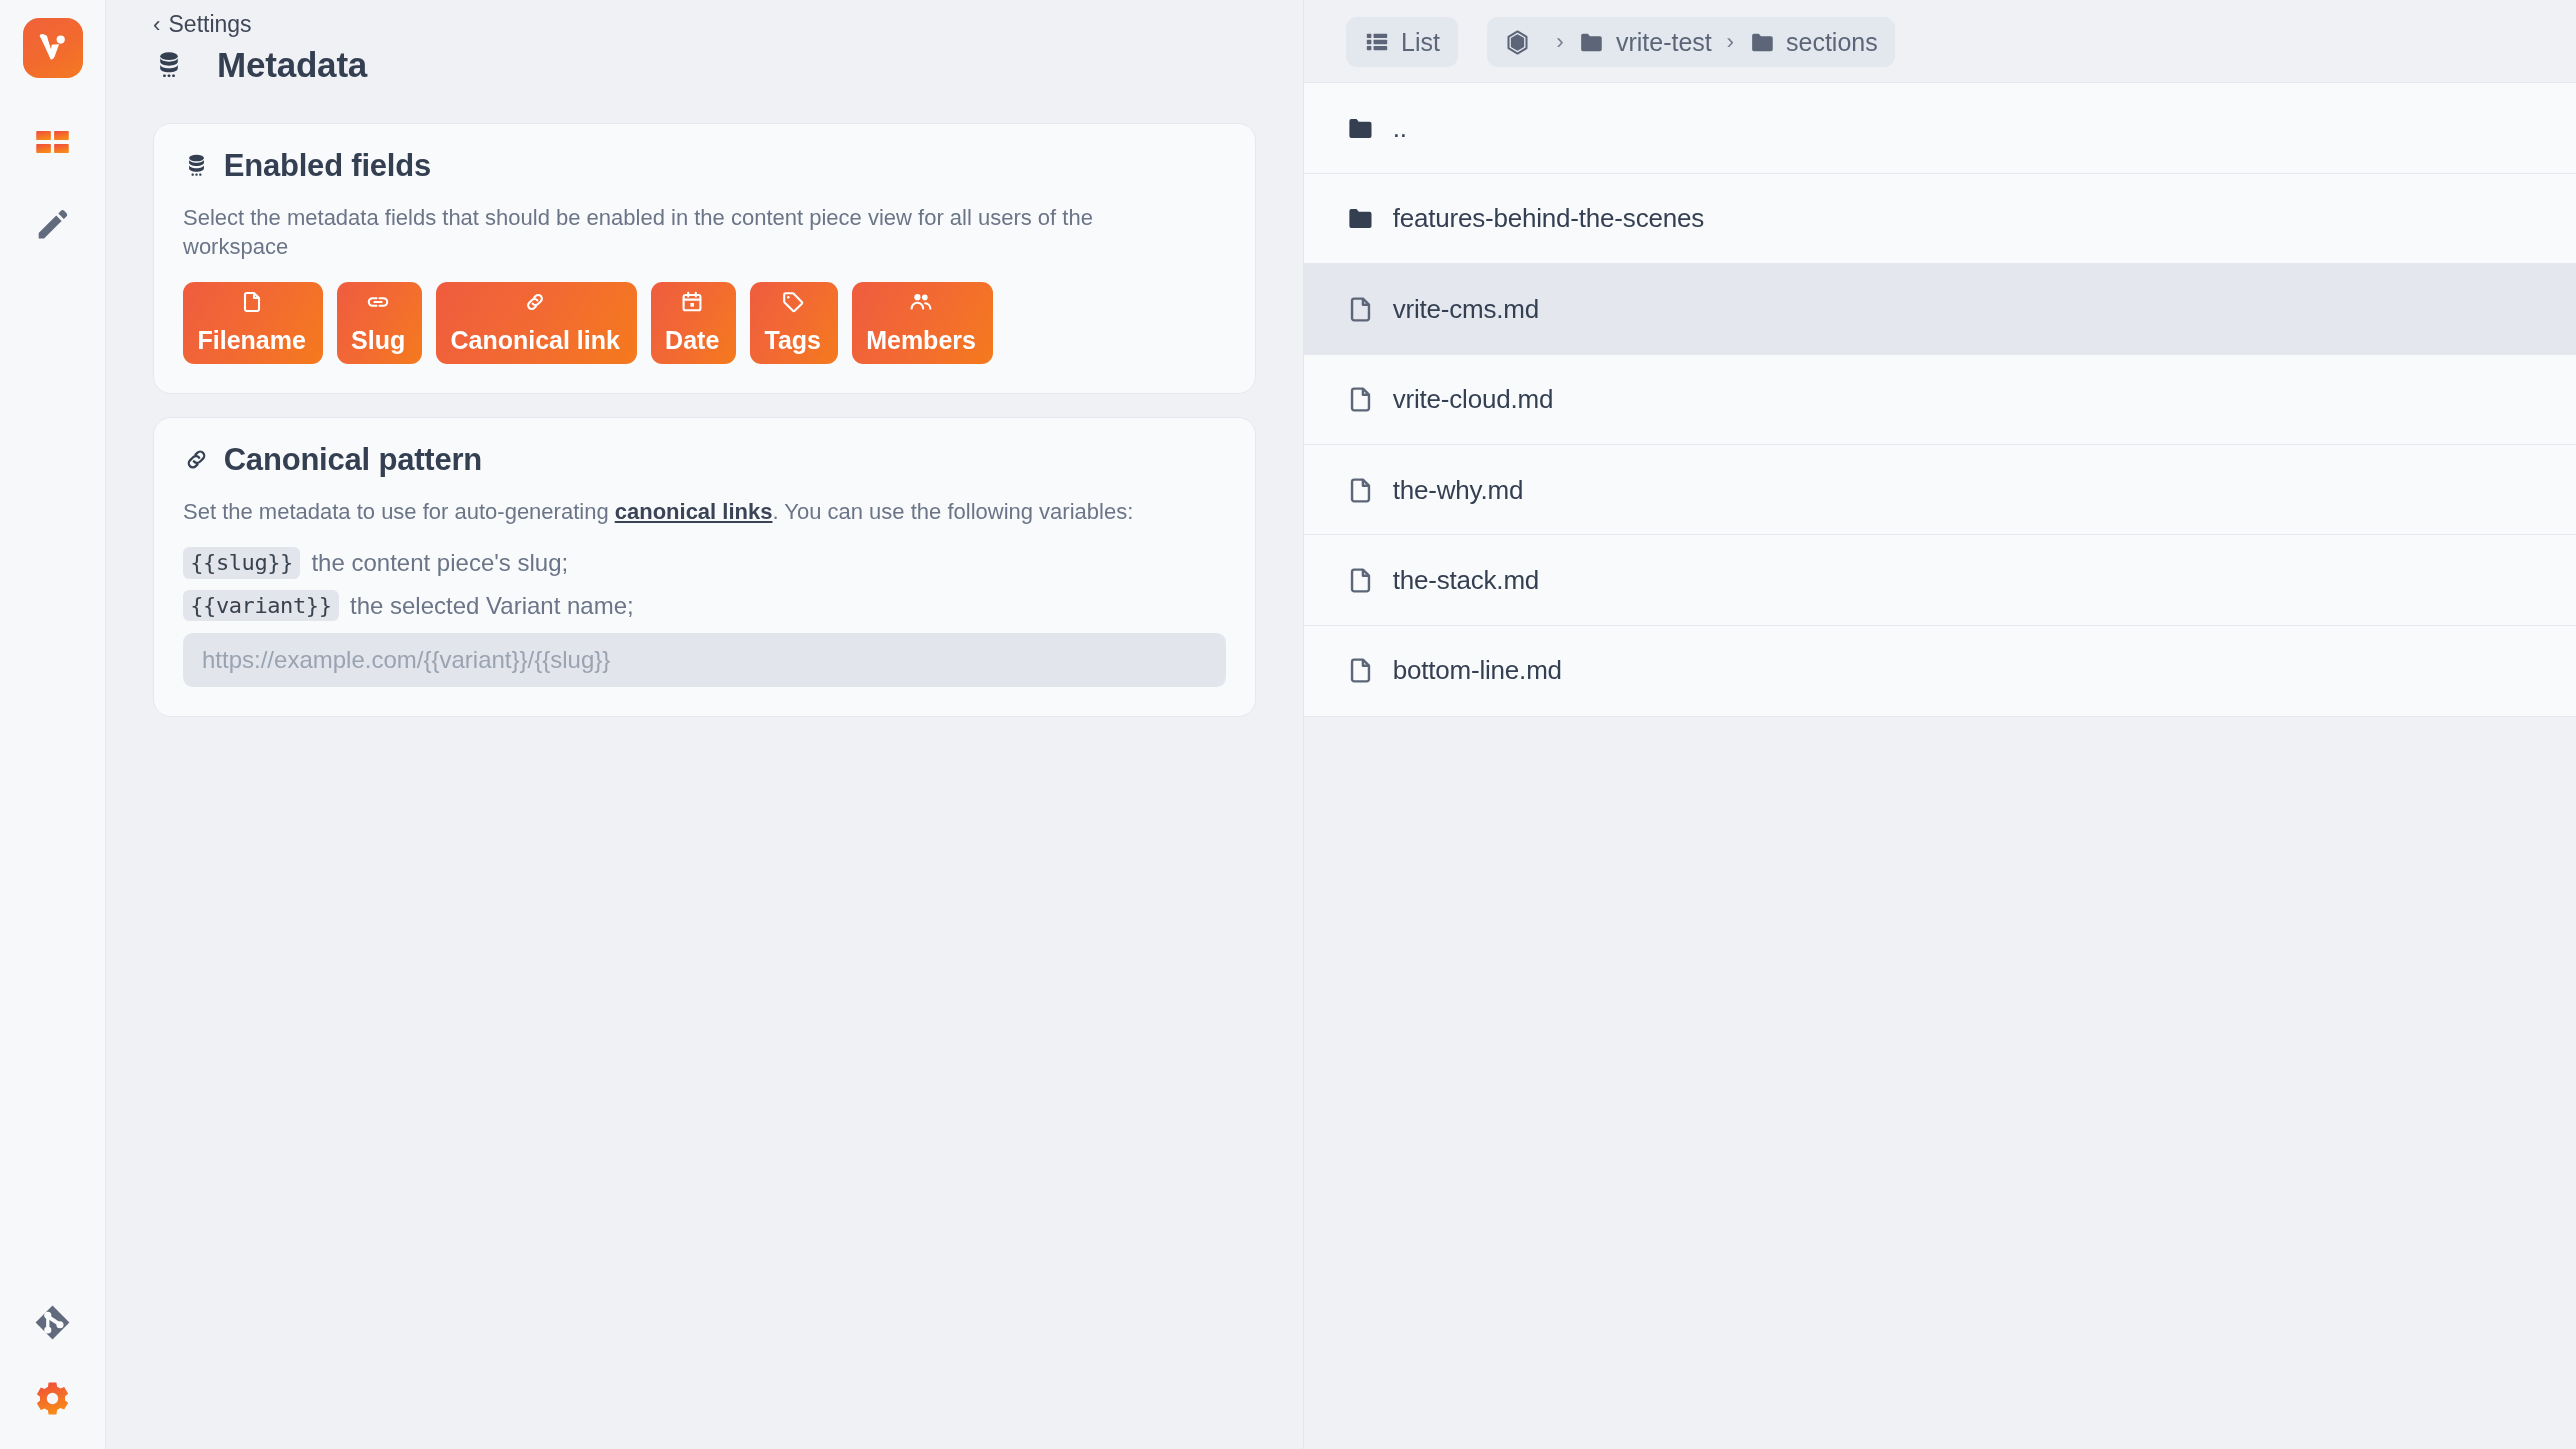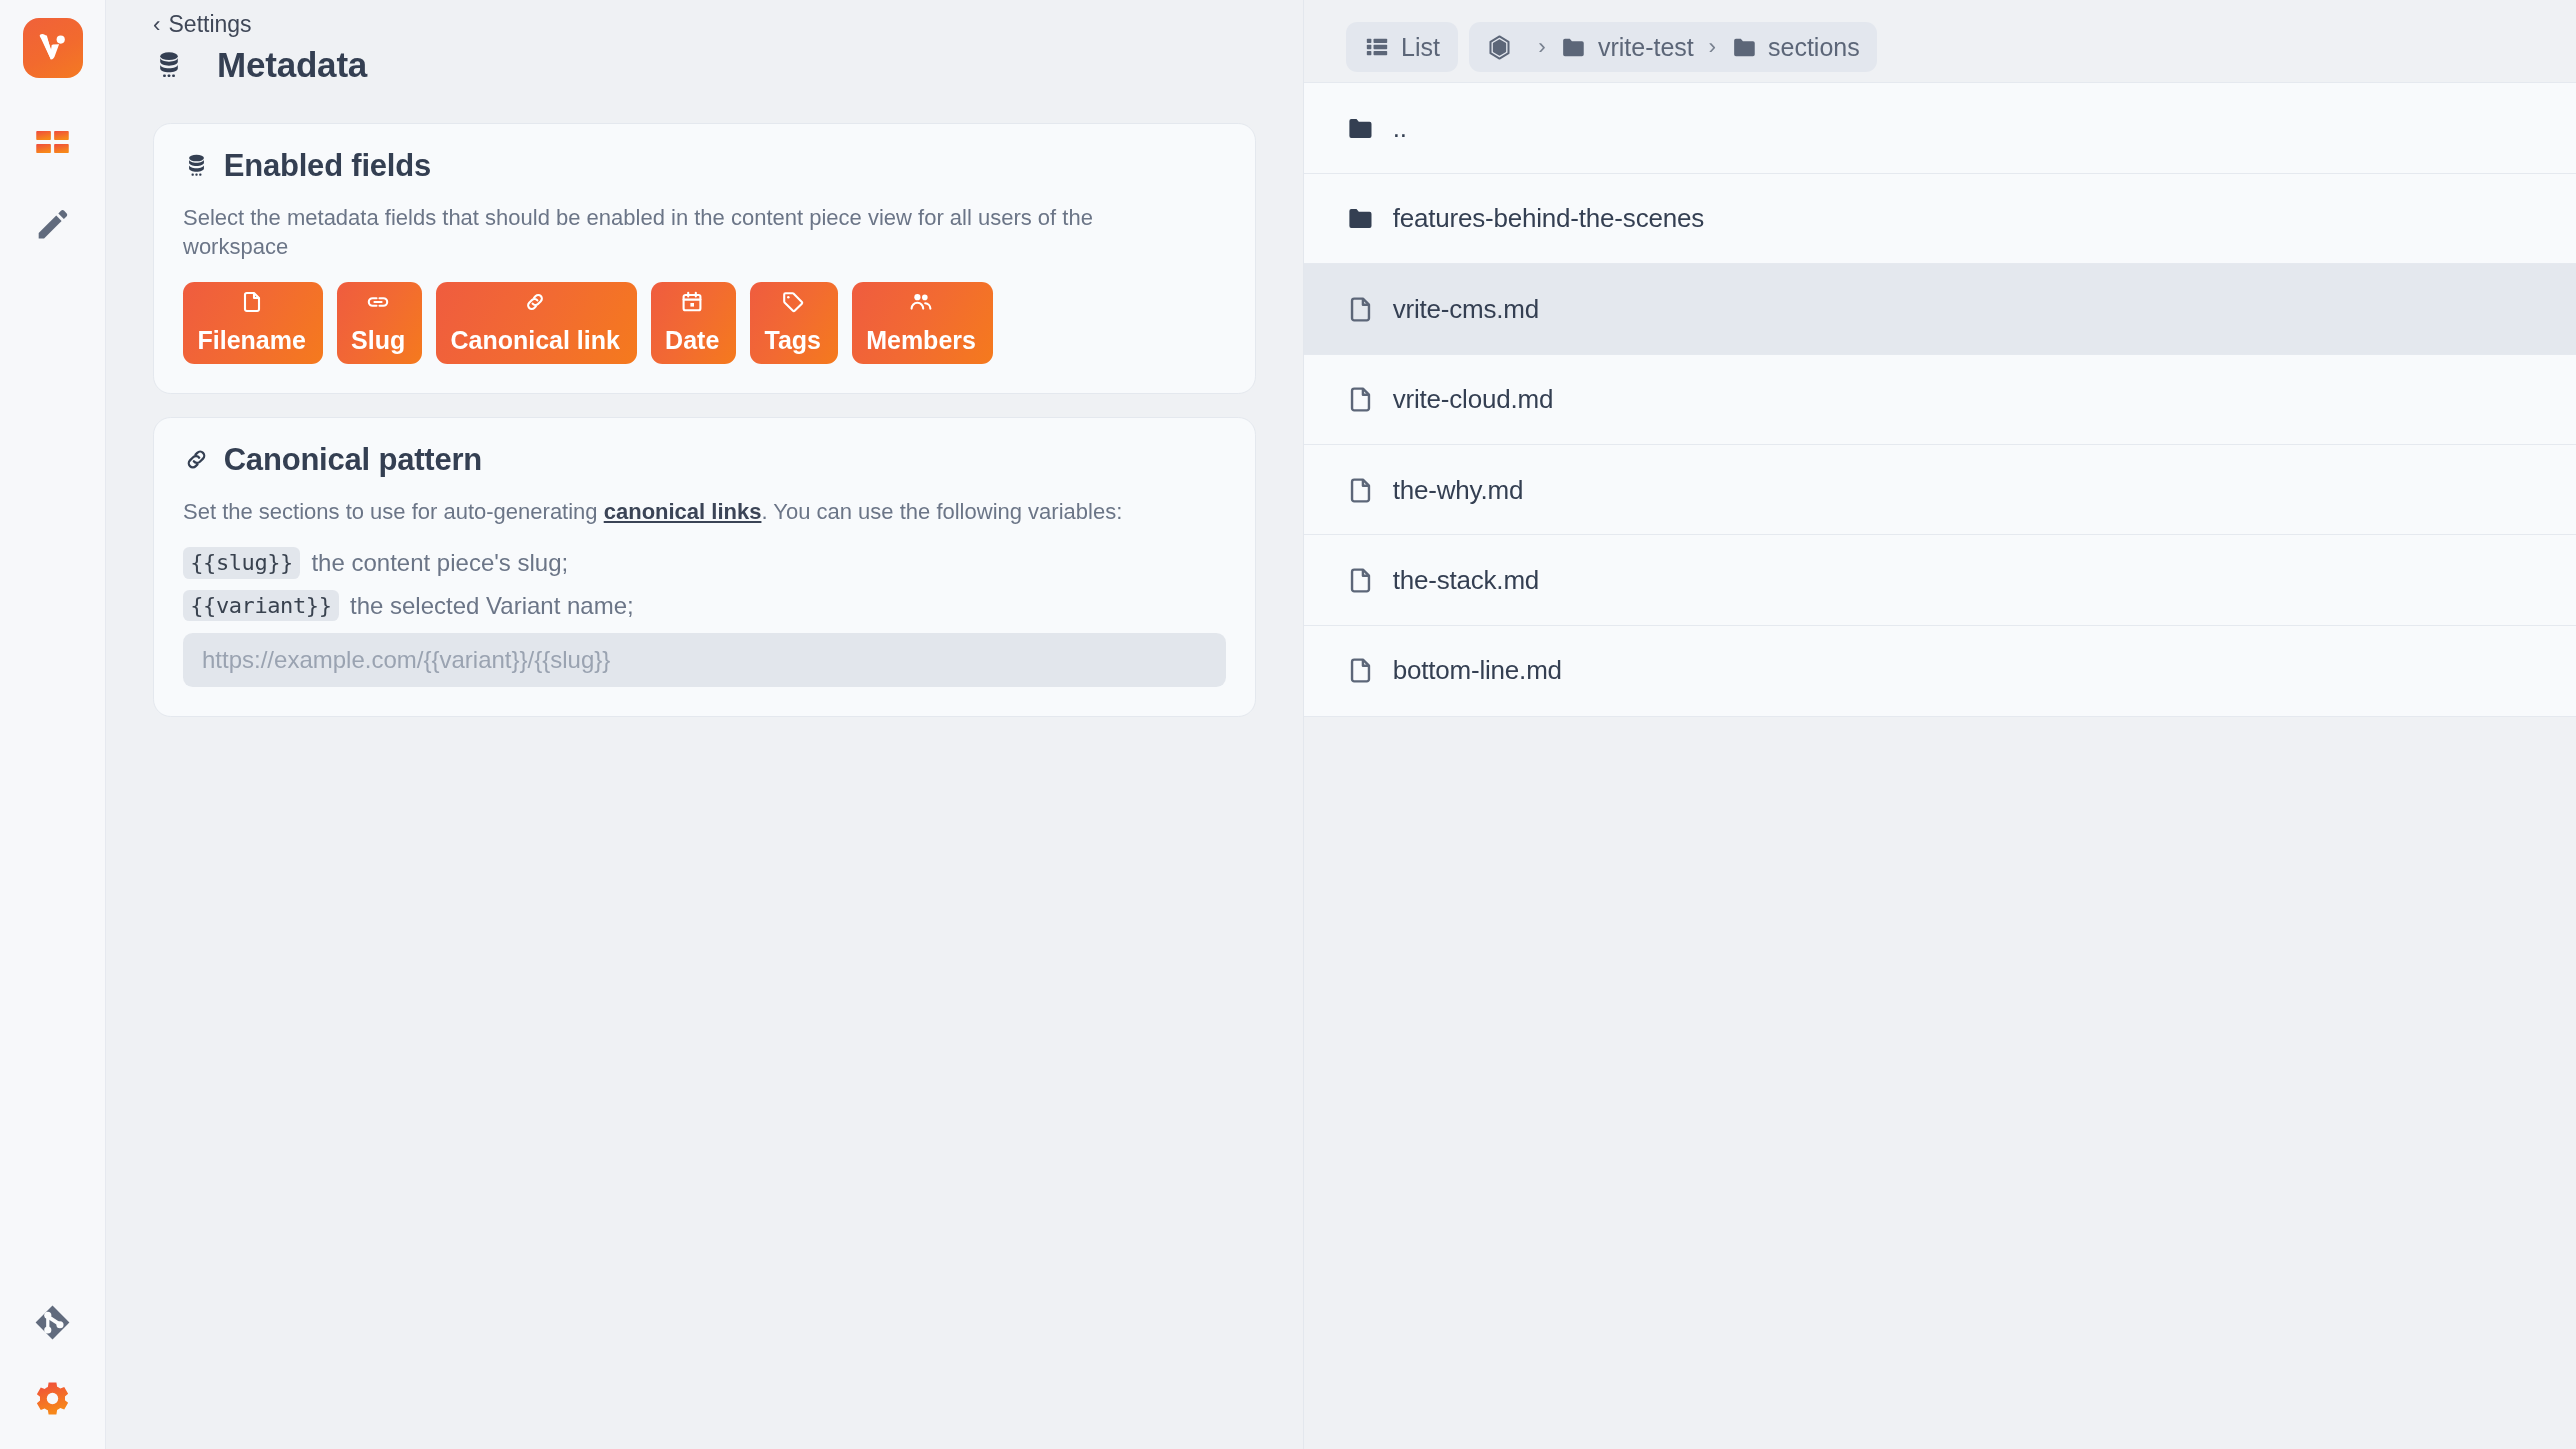--- a/index.html
+++ b/index.html
@@ -155,22 +155,22 @@
   .explorer {
     flex: 1 1 auto;
     background: #eff1f4;
     display: flex;
     flex-direction: column;
     overflow: hidden;
   }
   .explorer-toolbar {
     height: 84px;
     flex: 0 0 84px;
-    display: flex; align-items: flex-end; gap: 11px;
-    padding: 12px 42px;
+    display: flex; align-items: center; gap: 29px;
+    padding: 4px 42px;
     background: #eff1f4;
   }
   .tb-pill {
     display: inline-flex; align-items: center; gap: 11.3px;
     background: #e3e7ee;
     border-radius: 11.3px;
     padding: 9.7px 17.7px;
     color: #5c6678;
     font-size: 25px;
     font-weight: 400;
@@ -387,21 +387,21 @@
       <div class="card-title-row">
         <span>
           <svg width="27" height="27" viewBox="0 0 24 24" fill="none" stroke="#343f52" stroke-width="2" stroke-linecap="round">
             <path d="M9.6 13.6 a3.6 3.6 0 0 0 5.4 0.4 l2.8-2.8 a3.6 3.6 0 0 0-5.1-5.1 l-1.6 1.6"></path>
             <path d="M14.4 10.4 a3.6 3.6 0 0 0-5.4-0.4 l-2.8 2.8 a3.6 3.6 0 0 0 5.1 5.1 l1.6-1.6"></path>
           </svg>
         </span>
         <span class="card-title">Canonical pattern</span>
       </div>
 
-      <div class="card-desc"><span>Set the sections to use for auto-generating </span><b>canonical links</b><span>. You can use the following variables:</span></div>
+      <div class="card-desc"><span>Set the metadata to use for auto-generating </span><b>canonical links</b><span>. You can use the following variables:</span></div>
 
       <div class="vars">
         <div class="var-line">
           <span class="var-code">{{slug}}</span>
           <span>the content piece's slug;</span>
         </div>
         <div class="var-line">
           <span class="var-code">{{variant}}</span>
           <span>the selected Variant name;</span>
         </div>

